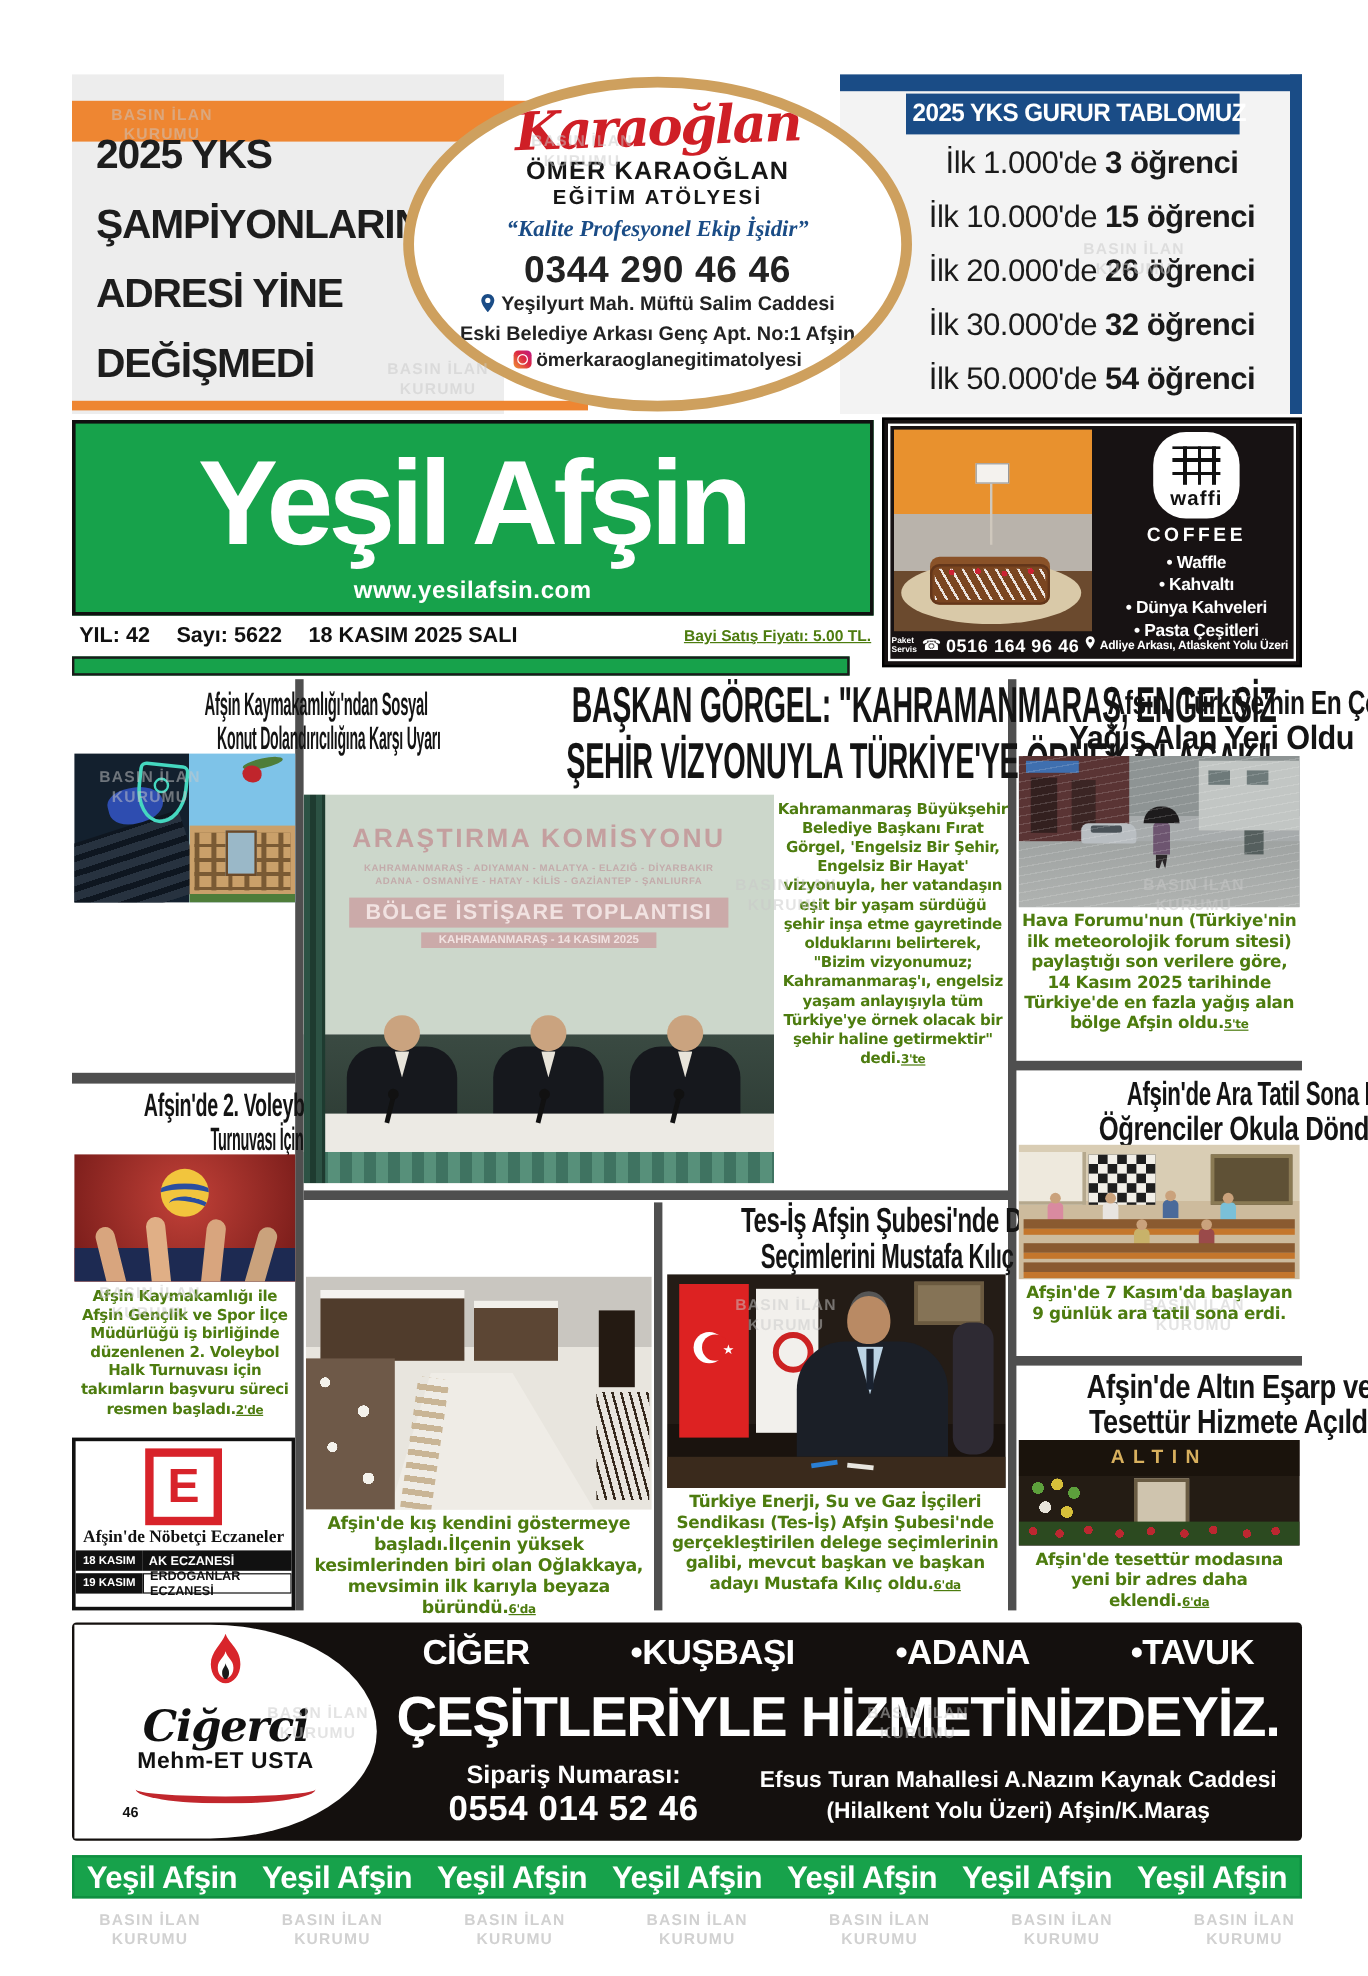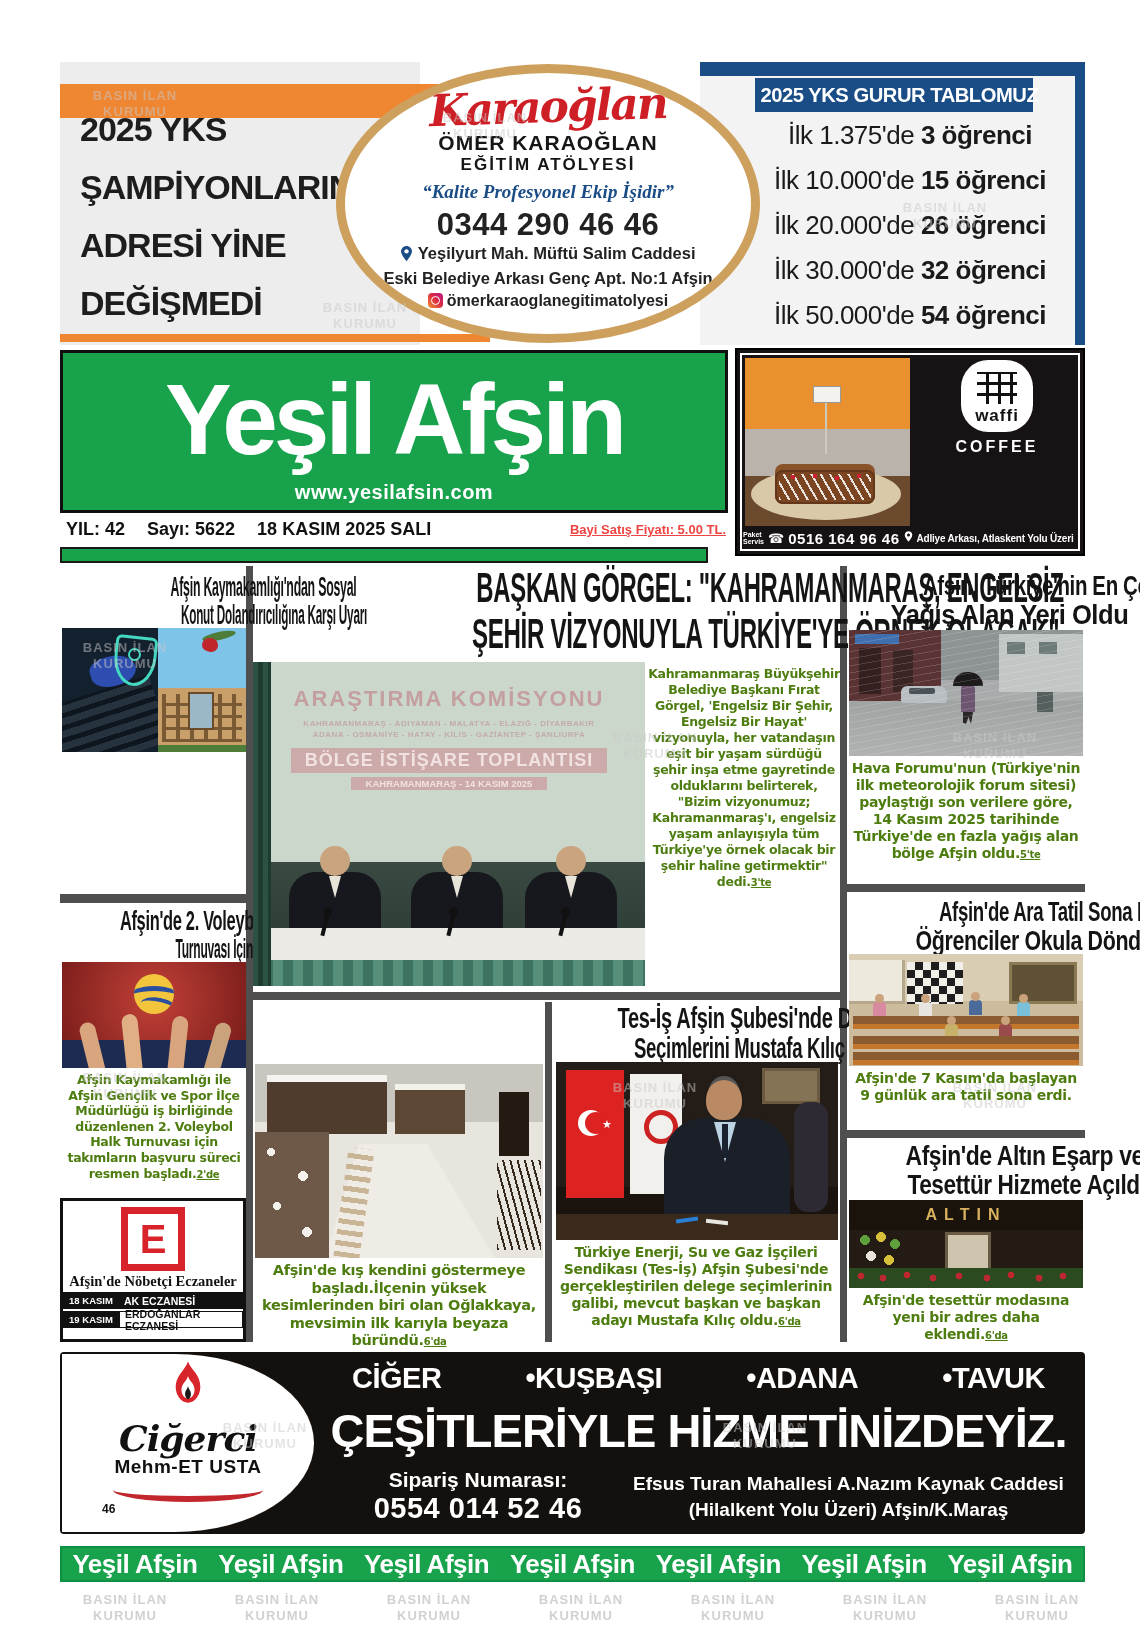--- a/index.html
+++ b/index.html
@@ -60,21 +60,21 @@
   .ig-ico{display:inline-block;width:15px;height:15px;border-radius:4px;vertical-align:-2px;margin-right:4px;
       background:linear-gradient(45deg,#f09433,#dc2743 55%,#bc1888);position:relative;}
   .ig-ico:before{content:"";position:absolute;left:3px;top:3px;width:7px;height:7px;border:1.5px solid #fff;border-radius:50%;}
   
   #masthead{left:60px;top:350px;width:668px;height:163px;background:#17A24B;border:3px solid #101010;
       box-sizing:border-box;text-align:center;}
   #masthead .mtitle{font-size:100px;font-weight:900;color:#fff;letter-spacing:-4px;line-height:128px;margin-top:2px;}
   #masthead .msite{position:absolute;left:0;right:0;bottom:6px;font-size:20px;font-weight:900;color:#fff;letter-spacing:0.5px;}
   #issue{left:60px;top:517px;width:668px;height:28px;}
   #issue .il{position:absolute;left:6px;top:2px;display:flex;gap:22px;font-size:18px;font-weight:900;color:#111;}
-  #issue .price{position:absolute;right:2px;top:5px;font-size:13px;font-weight:900;color:#ef4444;text-decoration:underline;}
+  #issue .price{position:absolute;right:2px;top:5px;font-size:13px;font-weight:900;color:#4d7c0f;text-decoration:underline;}
   
   #waffle{left:735px;top:348px;width:350px;height:208px;background:#171213;border:2px solid #000;box-sizing:border-box;}
   #waffle .inner{position:absolute;inset:3px;border:2px solid #fff;pointer-events:none;}
   #waffle .photo{position:absolute;left:8px;top:8px;width:165px;height:168px;overflow:hidden;
       background:linear-gradient(180deg,#E8912E 0 42%,#b9b3ab 42% 70%,#6b4a2e 70% 100%);}
   #waffle .plate{position:absolute;left:6px;bottom:6px;width:150px;height:52px;background:#d9c9a8;border-radius:50%;}
   #waffle .waff{position:absolute;left:30px;bottom:22px;width:100px;height:34px;background:#7a4520;border-radius:8px;
       box-shadow:0 -6px 0 #8a5228, inset 0 0 0 2px #63361a;}
   #waffle .drizzle{position:absolute;left:34px;bottom:26px;width:92px;height:26px;
       background:repeating-linear-gradient(60deg,rgba(255,255,255,.85) 0 2px,transparent 2px 8px);}
@@ -293,21 +293,21 @@
       <div><span class="fit fitL">2025 YKS</span></div>
       <div><span class="fit fitL">ŞAMPİYONLARININ</span></div>
       <div><span class="fit fitL">ADRESİ YİNE</span></div>
       <div><span class="fit fitL">DEĞİŞMEDİ</span></div>
     </div>
     <div class="abs right-bg"></div>
     <div class="abs navy-top"></div>
     <div class="abs navy-right"></div>
     <div class="abs gurur-title"><span class="fit" style="transform: scaleX(0.962);">2025 YKS GURUR TABLOMUZ</span></div>
     <div class="abs gurur-rows">
-      <div class="grow"><span class="fit"><span class="lab">İlk 1.375'de</span> <b>3 öğrenci</b></span></div>
+      <div class="grow"><span class="fit"><span class="lab">İlk 1.000'de</span> <b>3 öğrenci</b></span></div>
       <div class="grow"><span class="fit"><span class="lab">İlk 10.000'de</span> <b>15 öğrenci</b></span></div>
       <div class="grow"><span class="fit"><span class="lab">İlk 20.000'de</span> <b>26 öğrenci</b></span></div>
       <div class="grow"><span class="fit"><span class="lab">İlk 30.000'de</span> <b>32 öğrenci</b></span></div>
       <div class="grow"><span class="fit"><span class="lab">İlk 50.000'de</span> <b>54 öğrenci</b></span></div>
     </div>
     <div id="ellipse" class="abs">
       <div class="logo">Karaoğlan</div>
       <div class="nm1">ÖMER KARAOĞLAN</div>
       <div class="nm2">EĞİTİM ATÖLYESİ</div>
       <div class="slogan">“Kalite Profesyonel Ekip İşidir”</div>
@@ -347,20 +347,26 @@
         <div class="waff"></div>
         <div class="drizzle"></div>
         <div class="berries"></div>
     </div>
     <div class="rightcol">
       <div class="badge">
         <div class="grid"></div>
         <div class="bname">waffi</div>
       </div>
       <div class="coffee">COFFEE</div>
+      <div class="items">
+        <div>•  Waffle</div>
+        <div>•  Kahvaltı</div>
+        <div>•  Dünya Kahveleri</div>
+        <div>•  Pasta Çeşitleri</div>
+      </div>
     </div>
     <div class="strip">
       <div class="svc">
           <div>Paket</div>
           <div>Servis</div>
         </div>
       <span class="phone-ico"></span>
       <span class="ph">0516 164 96 46</span>
       <span><svg width="9" height="13" viewBox="0 0 24 30">
             <path d="M12 1C6.5 1 2 5.5 2 11c0 7 10 18 10 18s10-11 10-18c0-5.5-4.5-10-10-10z" fill="#fff"></path>

